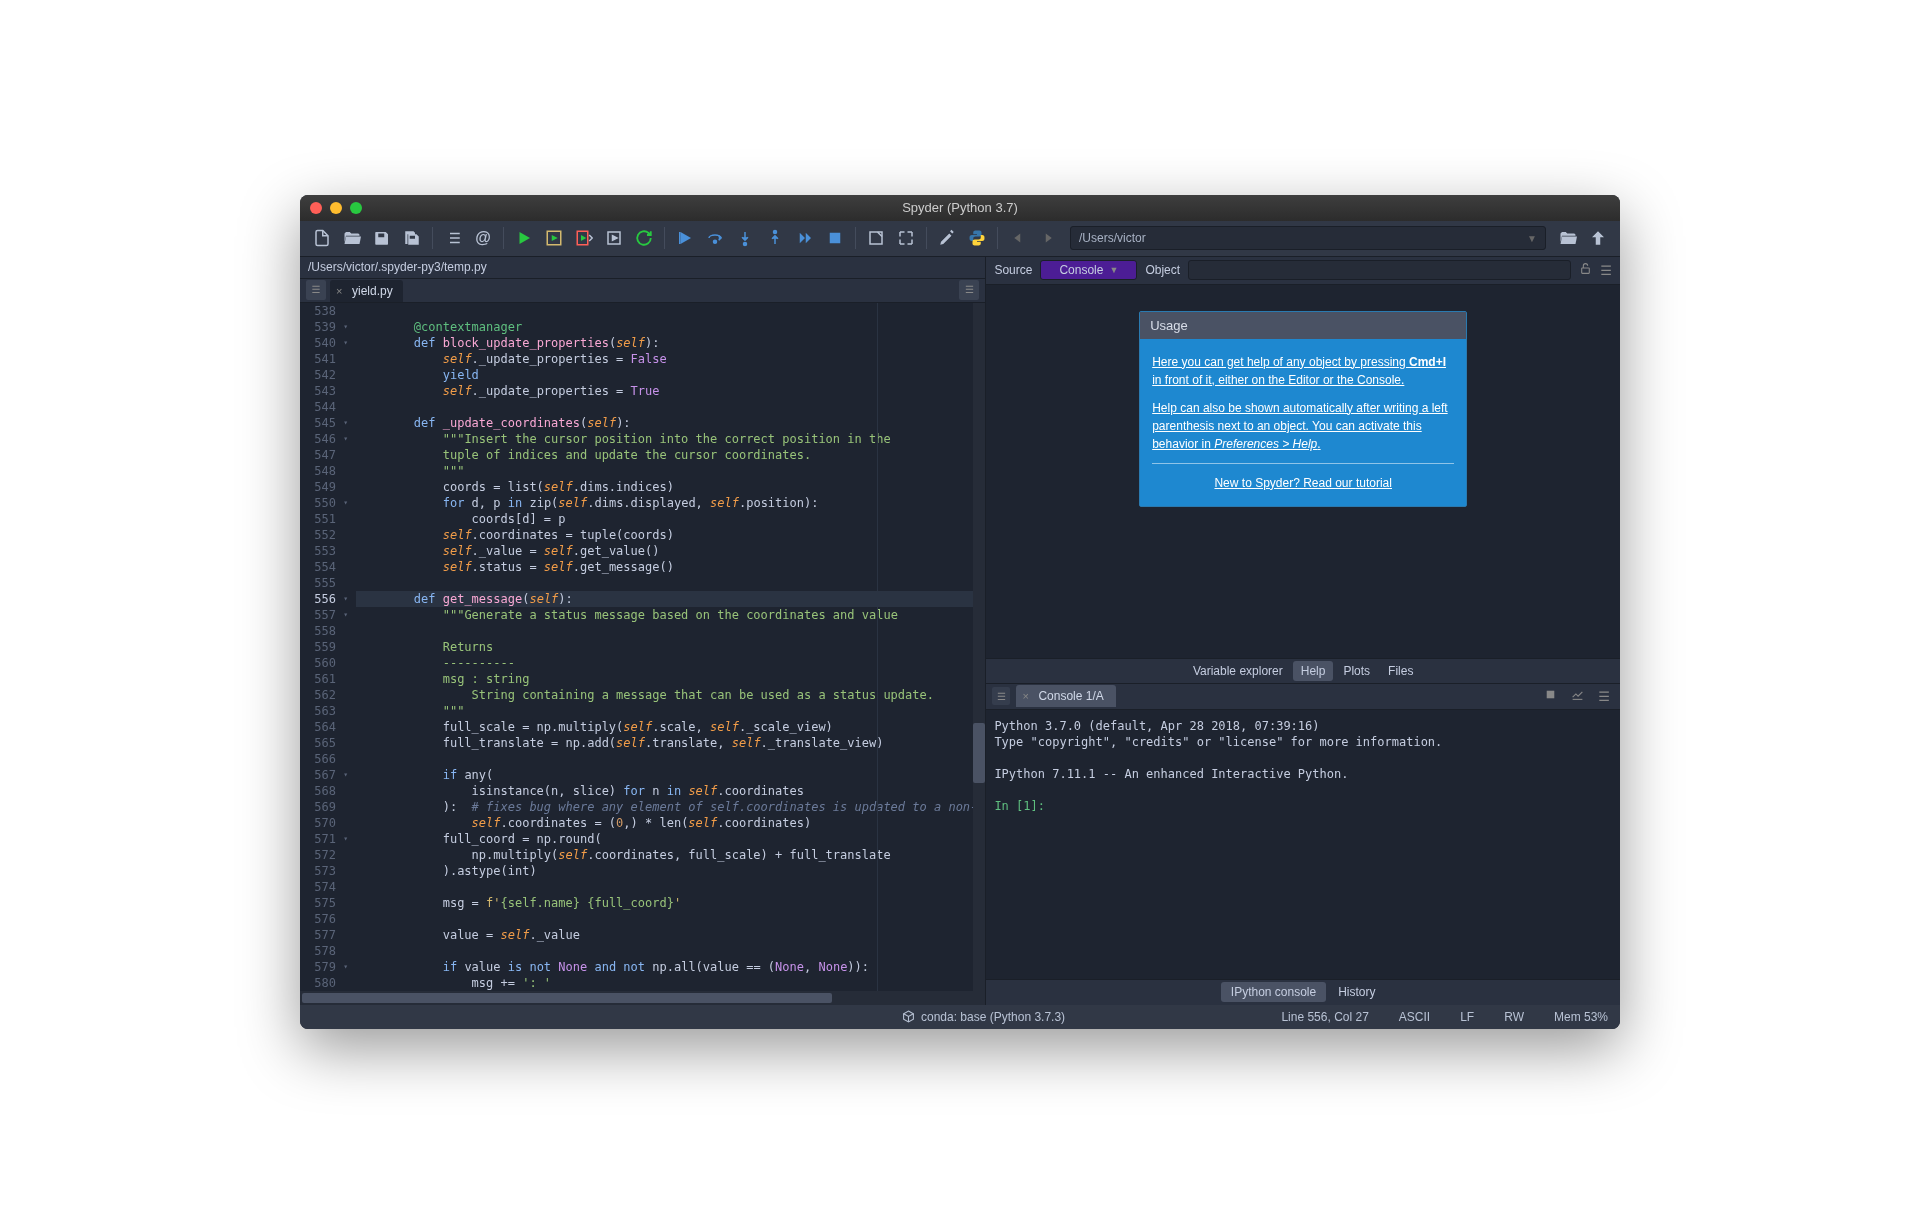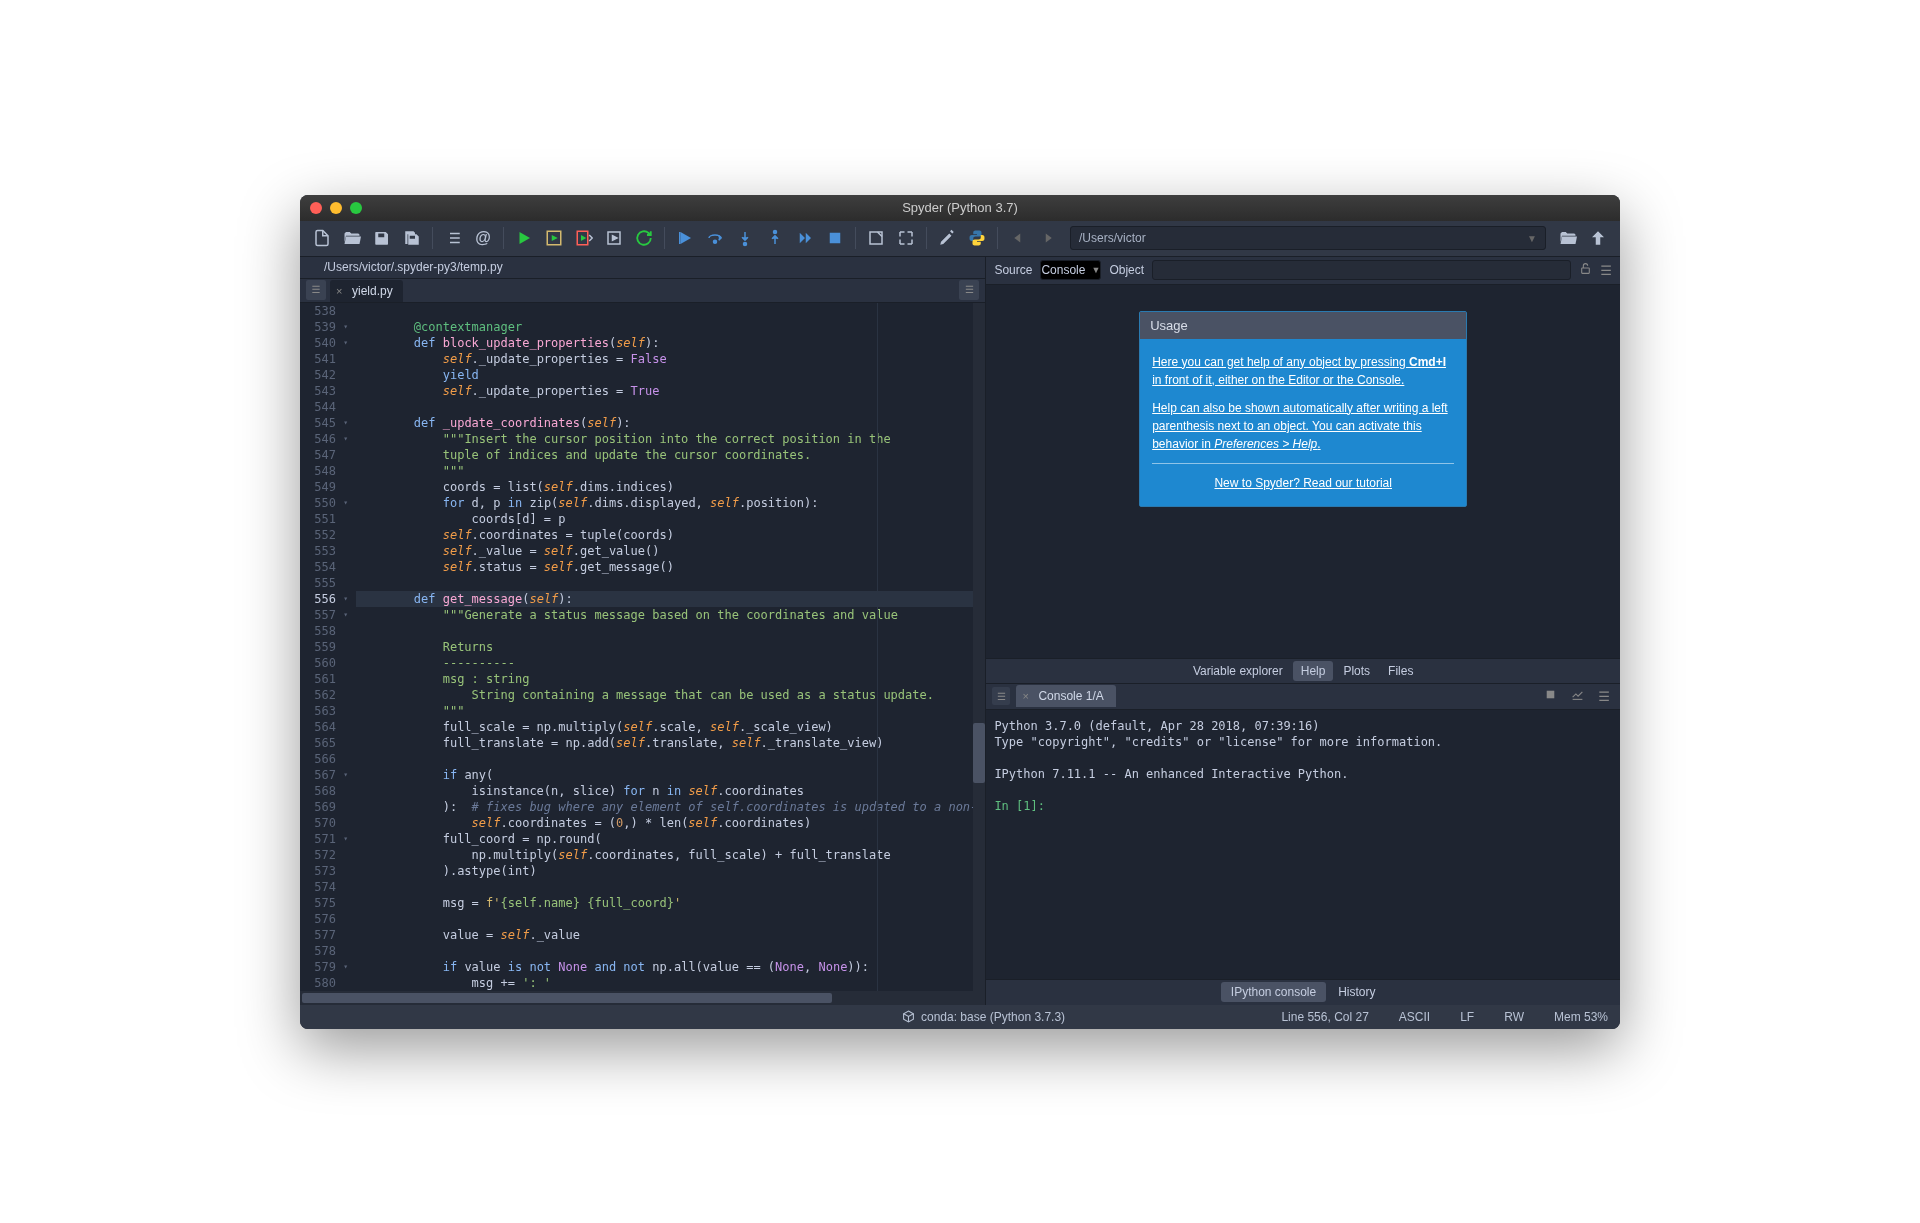--- a/index.html
+++ b/index.html
@@ -61,21 +61,21 @@
 .left { width: 52%; display: flex; flex-direction: column; border-right: 1px solid #1a1f28; }
 .right { width: 48%; display: flex; flex-direction: column; }
 
 .pathbar {
   height: 22px;
   background: #2a3140;
   color: #c5cde0;
   font-size: 12px;
   display: flex;
   align-items: center;
-  padding: 0 24px;
+  padding: 0 8px;
   border-bottom: 1px solid #1a1f28;
 }
 
 .tabbar {
   height: 24px;
   background: #2a3140;
   display: flex;
   align-items: flex-end;
   padding: 0 6px;
   border-bottom: 1px solid #1a1f28;
@@ -131,21 +131,21 @@
 .help-header {
   height: 28px;
   background: #2a3140;
   display: flex;
   align-items: center;
   padding: 0 8px;
   gap: 8px;
   border-bottom: 1px solid #1a1f28;
 }
 .help-header .lbl { color: #c5cde0; font-size: 12px; }
-.help-header .combo { background: #000000; border: 1px solid #1a1f28; height: 20px; padding: 0 0; color: #c5cde0; font-size: 12px; border-radius: 3px; display:flex;align-items:center; gap:6px;}
+.help-header .combo { background: #4c1d95; border: 1px solid #1a1f28; height: 20px; padding: 0 18px; color: #c5cde0; font-size: 12px; border-radius: 3px; display:flex;align-items:center; gap:6px;}
 .help-header .combo .chev { font-size:9px; color:#888;}
 .help-header input { flex:1; background: #262c38; border: 1px solid #1a1f28; height: 20px; color: #c5cde0; padding: 0 6px; border-radius: 3px; font-size:12px;}
 .help-header .ico { color:#888; cursor:pointer;}
 
 .help-body { flex:1; background: #1e2430; display:flex; align-items:flex-start; justify-content:center; padding:26px 20px; overflow:hidden;}
 .help-card {
   width: 328px;
   border: 1px solid #2a7ab0;
   border-radius: 2px;
 }

